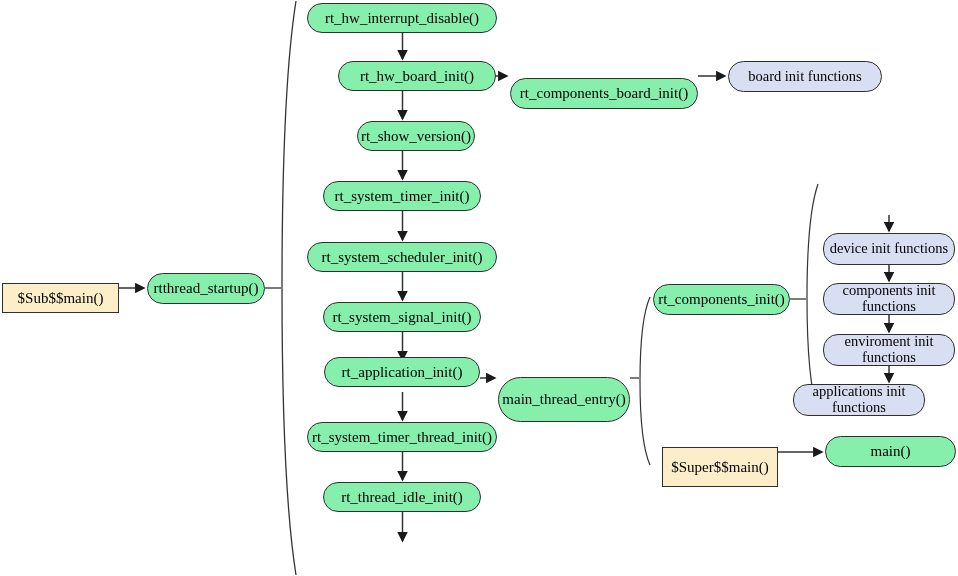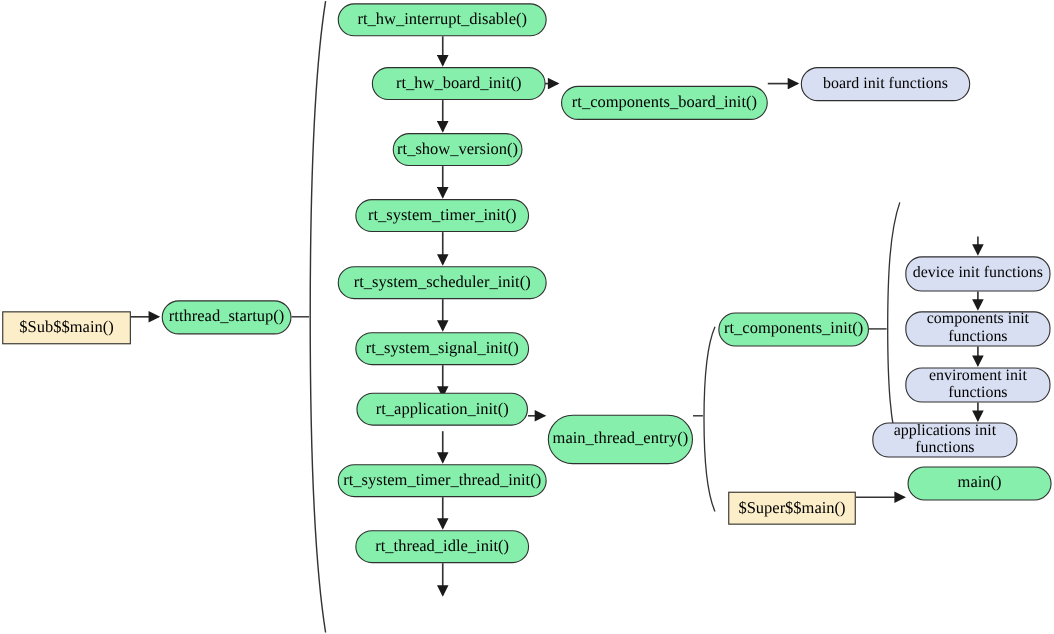--- a/index.html
+++ b/index.html
@@ -67,21 +67,21 @@
   <div class="node pill" style="left:323px;top:302px;width:158px;height:30px;">rt_system_signal_init()</div>
   <div class="node pill" style="left:324px;top:357px;width:156px;height:30px;">rt_application_init()</div>
   <div class="node pill" style="left:307px;top:422px;width:190px;height:30px;">rt_system_timer_thread_init()</div>
   <div class="node pill" style="left:323px;top:482px;width:158px;height:30px;">rt_thread_idle_init()</div>
 
   <div class="node pill" style="left:510px;top:78px;width:188px;height:31px;">rt_components_board_init()</div>
   <div class="node pill group" style="left:728px;top:61px;width:154px;height:31px;border-radius:999px;">board init functions</div>
 
   <div class="node pill" style="left:498px;top:364px;width:132px;height:45px;margin-top:13px;">main_thread_entry()</div>
   <div class="node pill" style="left:653px;top:284px;width:137px;height:31px;">rt_components_init()</div>
-  <div class="node rect" style="left:662px;top:437px;width:116px;height:30px;">$Super$$main()</div>
-  <div class="node pill" style="left:825px;top:424px;width:131px;height:31px;">main()</div>
+  <div class="node rect" style="left:662px;top:437px;width:116px;height:40px;">$Super$$main()</div>
+  <div class="node pill" style="left:825px;top:436px;width:131px;height:31px;">main()</div>
 
   <div class="node group" style="left:823px;top:233px;width:132px;height:32px;">device init functions</div>
   <div class="node group" style="left:823px;top:283px;width:132px;height:32px;">components init functions</div>
   <div class="node group" style="left:823px;top:334px;width:132px;height:32px;">enviroment init functions</div>
   <div class="node group" style="left:793px;top:384px;width:132px;height:32px;">applications init functions</div>
 
 </div>
 
 </body></html>

